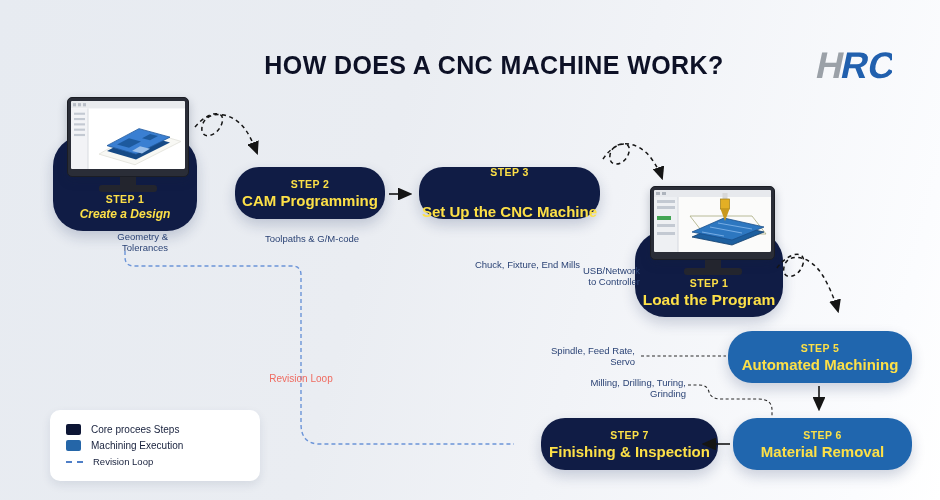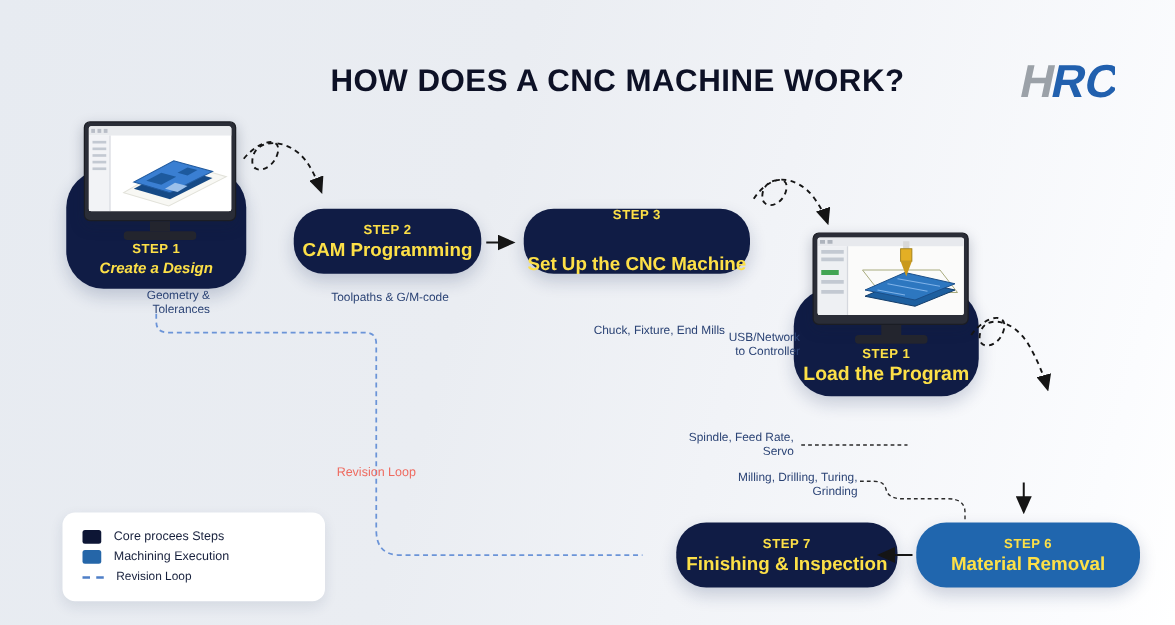--- a/index.html
+++ b/index.html
@@ -137,20 +137,24 @@
           <rect x="68.5" y="3" width="5" height="6" fill="#d8d8d8"></rect>
           <rect x="66.5" y="9" width="9" height="10" fill="#e3af25" stroke="#9c7a12" stroke-width="0.7"></rect>
           <polygon points="66.5,19 75.5,19 71,31" fill="#c9991d"></polygon>
         </svg>
       </div>
     </div>
     <div class="mneck"></div>
     <div class="mbase"></div>
   </div>
 
+  <div class="step machining" style="left:728px;top:331px;width:184px;height:52px;">
+    <div class="slabel">STEP 5</div>
+    <div class="stitle">Automated Machining</div>
+  </div>
 
   <div class="step machining" style="left:733px;top:418px;width:179px;height:52px;">
     <div class="slabel">STEP 6</div>
     <div class="stitle">Material Removal</div>
   </div>
 
   <div class="step core" style="left:541px;top:418px;width:177px;height:52px;">
     <div class="slabel">STEP 7</div>
     <div class="stitle">Finishing &amp; Inspection</div>
   </div>

